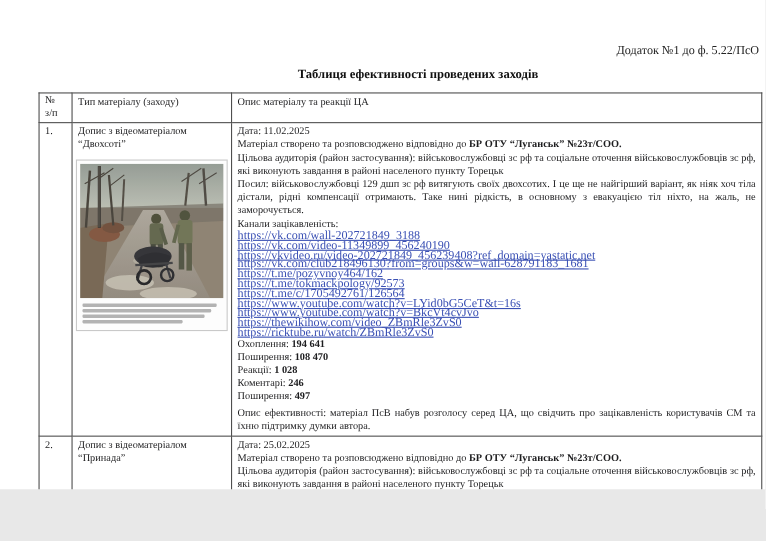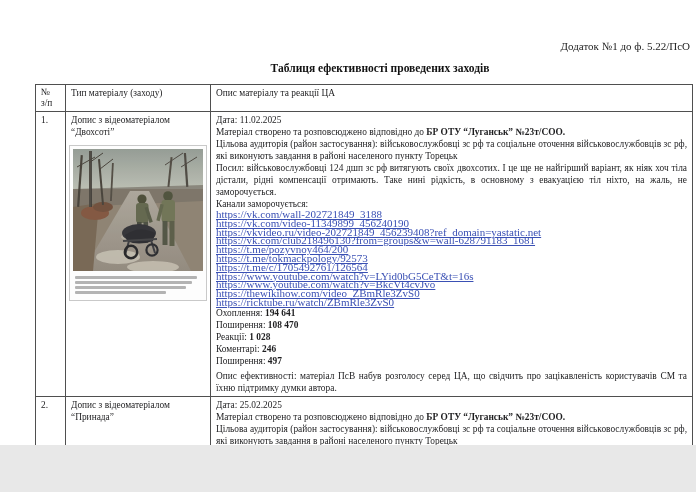--- a/index.html
+++ b/index.html
@@ -142,28 +142,28 @@
             <div class="cap-line l2"></div>
             <div class="cap-line l3"></div>
             <div class="cap-line l4"></div>
           </div>
         </div>
       </td>
       <td class="cell-desc">
         <p>Дата: 11.02.2025</p>
         <p><span>Матеріал створено та розповсюджено відповідно до </span><span class="bold">БР ОТУ “Луганськ” №23т/СОО.</span></p>
         <p class="just">Цільова аудиторія (район застосування): військовослужбовці зс рф та соціальне оточення військовослужбовців зс рф, які виконують завдання в районі населеного пункту Торецьк</p>
-        <p class="just">Посил: військовослужбовці 124 дшп зс рф витягують своїх двохсотих. І це ще не найгірший варіант, як ніяк хоч тіла дістали, рідні компенсації отримають. Таке нині рідкість, в основному з евакуацією тіл ніхто, на жаль, не заморочується.</p>
-        <p>Канали заморочується:</p>
+        <p class="just">Посил: військовослужбовці 129 дшп зс рф витягують своїх двохсотих. І це ще не найгірший варіант, як ніяк хоч тіла дістали, рідні компенсації отримають. Таке нині рідкість, в основному з евакуацією тіл ніхто, на жаль, не заморочується.</p>
+        <p>Канали зацікавленість:</p>
         <div class="links">
           <a href="#">https://vk.com/wall-202721849_3188</a>
           <a href="#">https://vk.com/video-11349899_456240190</a>
           <a href="#">https://vkvideo.ru/video-202721849_456239408?ref_domain=yastatic.net</a>
           <a href="#">https://vk.com/club218496130?from=groups&amp;w=wall-628791183_1681</a>
-          <a href="#">https://t.me/pozyvnoy464/200</a>
+          <a href="#">https://t.me/pozyvnoy464/162</a>
           <a href="#">https://t.me/tokmackpology/92573</a>
           <a href="#">https://t.me/c/1705492761/126564</a>
           <a href="#">https://www.youtube.com/watch?v=LYid0bG5CeT&amp;t=16s</a>
           <a href="#">https://www.youtube.com/watch?v=BkcVt4cvJvo</a>
           <a href="#">https://thewikihow.com/video_ZBmRle3ZvS0</a>
           <a href="#">https://ricktube.ru/watch/ZBmRle3ZvS0</a>
         </div>
         <div class="stat"><span>Охоплення: </span><span class="v">194 641</span></div>
         <div class="stat"><span>Поширення: </span><span class="v">108 470</span></div>
         <div class="stat"><span>Реакції: </span><span class="v">1 028</span></div>

